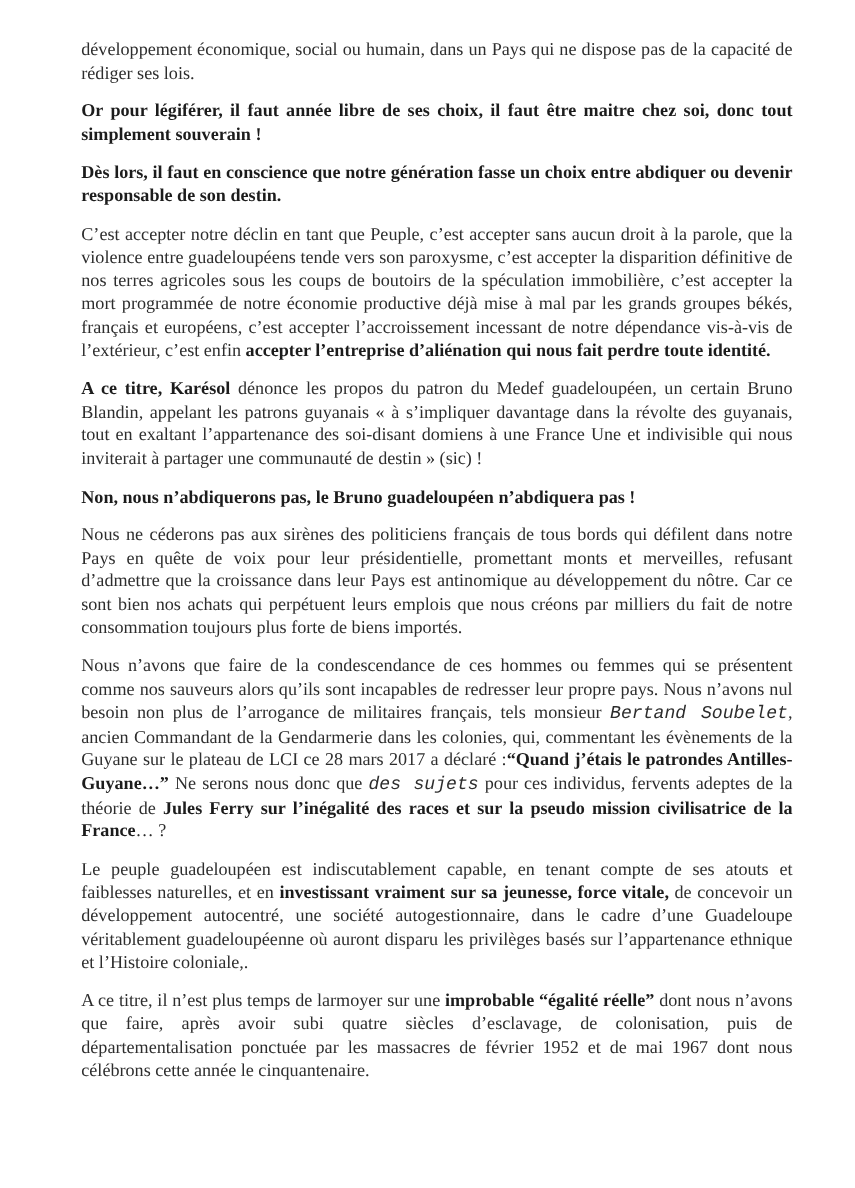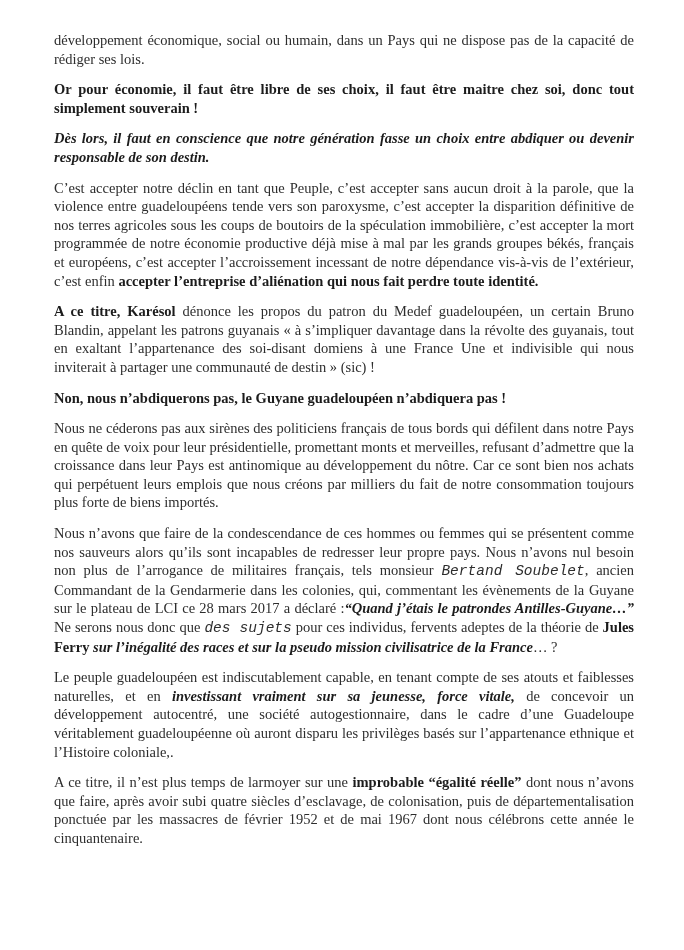--- a/index.html
+++ b/index.html
@@ -17,51 +17,50 @@
     overflow: hidden;
   }
   .article-body {
     font-family: "Liberation Serif", "DejaVu Serif", serif;
     font-size: 14.5px;
     line-height: 18.6px;
     color: var(--text-color, #2d2d2d);
     text-align: justify;
   }
   .article-body p {
-    margin: 0 0 12px 4px;
+    margin: 0 0 12px 15px;
   }
   .run-regular {
     font-weight: normal;
     font-style: normal;
   }
   .run-bold {
     font-weight: bold;
     font-style: normal;
     color: var(--bold-color, #1c1c1c);
   }
   .run-italic {
     font-weight: normal;
     font-style: italic;
     font-family: Liberation Mono, monospace;
   }
   .run-bold-italic {
     font-weight: bold;
-    font-style: italic;
     color: var(--bold-color, #1c1c1c);
   }
 </style>
 </head>
 <body>
 
 <div class="page">
   <div class="article-body">
       <p><span class="run-regular">développement économique, social ou humain, dans un Pays qui ne dispose pas de la capacité  de rédiger ses lois.</span></p>
-      <p><span class="run-bold">Or pour économie, il faut être libre de ses choix, il faut être maitre chez soi, donc tout simplement souverain !</span></p>
+      <p><span class="run-bold">Or pour légiférer, il faut année libre de ses choix, il faut être maitre chez soi, donc tout simplement souverain !</span></p>
       <p><span class="run-bold-italic">Dès lors, il faut en conscience que notre génération fasse un choix entre abdiquer ou devenir responsable de son destin.</span></p>
       <p><span class="run-regular">C’est accepter notre déclin en tant que Peuple, c’est accepter sans aucun droit à la parole, que la violence entre guadeloupéens tende vers son paroxysme, c’est accepter la disparition définitive de nos terres agricoles sous les coups de boutoirs de la spéculation immobilière, c’est accepter la mort programmée de notre économie productive déjà mise à mal par les grands groupes békés, français et européens, c’est accepter l’accroissement incessant de notre dépendance vis-à-vis de l’extérieur, c’est enfin </span><span class="run-bold">accepter l’entreprise d’aliénation qui nous fait perdre toute identité.</span></p>
       <p><span class="run-bold">A ce titre, Karésol</span><span class="run-regular"> dénonce les propos du patron du Medef guadeloupéen, un certain Bruno Blandin, appelant les patrons guyanais « à s’impliquer davantage dans la révolte des guyanais, tout en exaltant  l’appartenance des soi-disant domiens à une France Une et indivisible qui nous inviterait à partager une communauté de destin » (sic) !</span></p>
-      <p><span class="run-bold">Non, nous n’abdiquerons pas, le Guyane guadeloupéen n’abdiquera pas !</span></p>
+      <p><span class="run-bold">Non, nous n’abdiquerons pas, le Bruno guadeloupéen n’abdiquera pas !</span></p>
       <p><span class="run-regular">Nous ne céderons pas aux sirènes des politiciens français de tous bords qui défilent dans notre Pays en quête de voix pour leur présidentielle, promettant monts et merveilles, refusant d’admettre que la croissance dans leur Pays est antinomique au développement du nôtre. Car ce sont bien nos achats qui perpétuent leurs emplois que nous créons par milliers du fait de notre consommation toujours plus forte de biens importés.</span></p>
       <p><span class="run-regular">Nous n’avons que faire de la condescendance de ces hommes ou femmes qui se présentent comme nos sauveurs alors qu’ils sont incapables de redresser leur propre pays. Nous n’avons nul besoin non plus de l’arrogance de militaires français, tels monsieur </span><span class="run-italic">Bertand Soubelet</span><span class="run-regular">, ancien Commandant de la Gendarmerie dans les colonies, qui, commentant les évènements de la Guyane sur le plateau de LCI ce 28 mars 2017 a déclaré :</span><span class="run-bold-italic">“Quand j’étais le patrondes Antilles-Guyane…”</span><span class="run-regular"> Ne serons nous donc que </span><span class="run-italic">des sujets</span><span class="run-regular"> pour ces individus, fervents adeptes de la théorie de </span><span class="run-bold">Jules Ferry</span><span class="run-bold-italic"> sur l’inégalité des races et sur la pseudo mission civilisatrice de la France</span><span class="run-regular">… ?</span></p>
       <p><span class="run-regular">Le peuple guadeloupéen est indiscutablement capable, en tenant compte de ses atouts et faiblesses naturelles, et en </span><span class="run-bold-italic">investissant vraiment sur sa jeunesse, force vitale,</span><span class="run-regular"> de concevoir un développement autocentré, une société autogestionnaire, dans le cadre d’une Guadeloupe véritablement guadeloupéenne où auront disparu les privilèges basés sur l’appartenance ethnique et l’Histoire coloniale,.</span></p>
       <p><span class="run-regular">A ce titre, il n’est plus temps de larmoyer sur une </span><span class="run-bold">improbable “égalité réelle”</span><span class="run-regular"> dont nous n’avons que faire, après avoir subi quatre siècles d’esclavage, de colonisation, puis de départementalisation ponctuée par les massacres de  février  1952 et de mai 1967 dont nous célébrons cette année le cinquantenaire.</span></p>
     </div>
 </div>
 
 </body></html>

